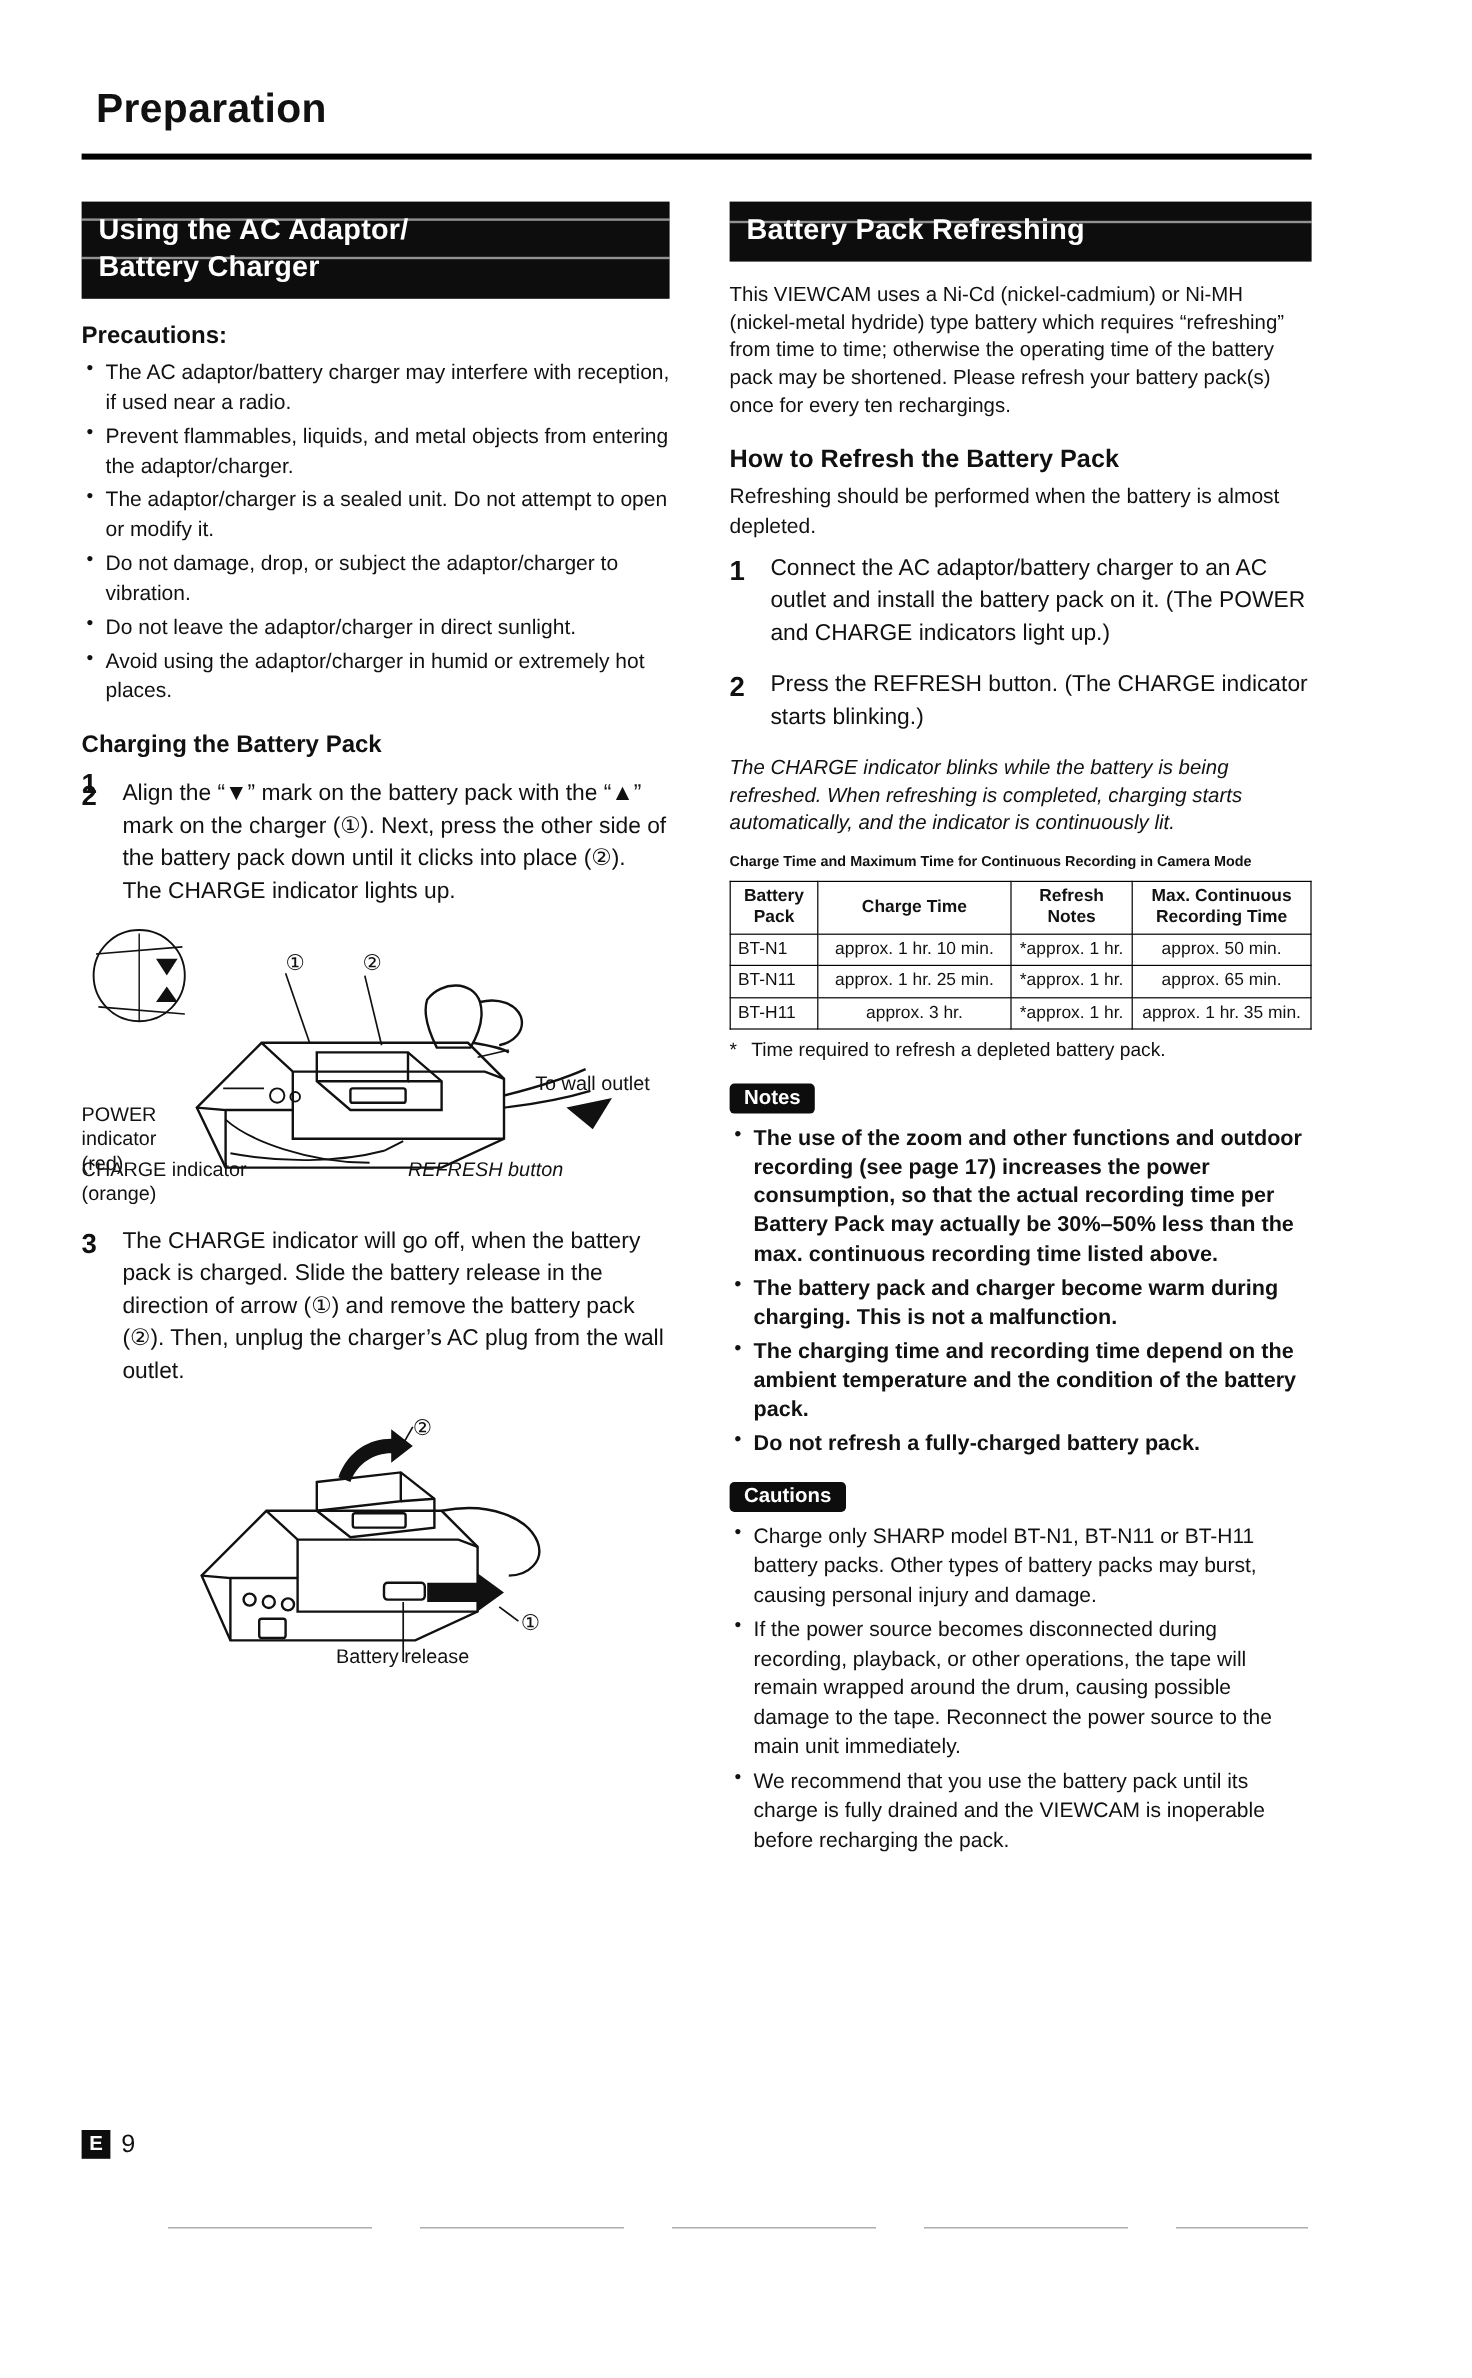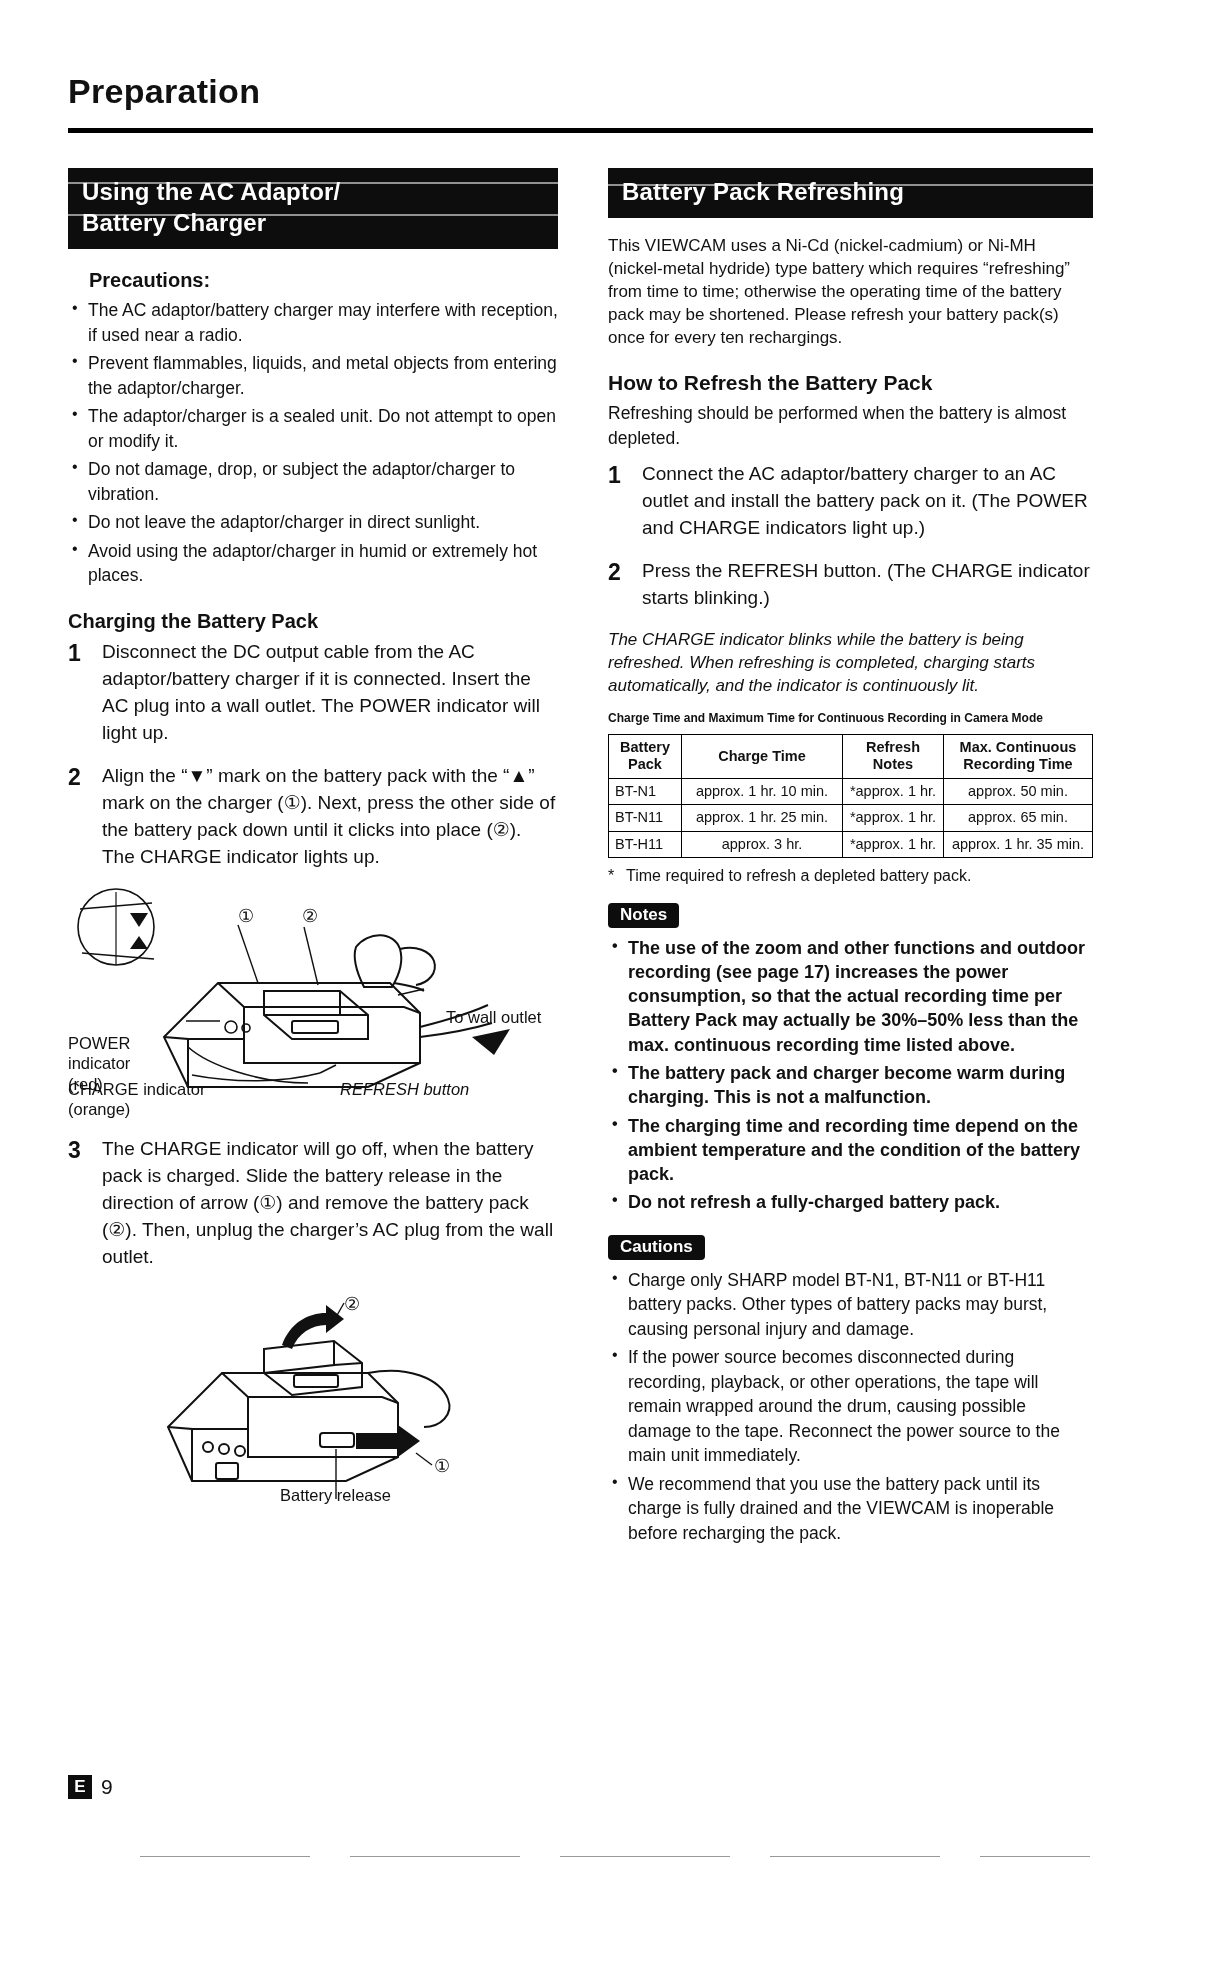--- a/index.html
+++ b/index.html
@@ -11,21 +11,21 @@
     position:relative;
     overflow:hidden;
   }
   .page {
     position:absolute;
     left:0; top:0; width:1227px; height:1982px;
   }
   
   .page-title {
     position:absolute;
-    left:68px; top:72px;
+    left:80px; top:72px;
     font-size:34px;
     font-weight:bold;
     letter-spacing:0.3px;
   }
   .title-rule {
     position:absolute;
     left:68px; top:128px;
     width:1025px; height:5px;
     background:#000;
   }
@@ -58,21 +58,21 @@
     left:0; right:0;
     height:2px;
     background:rgba(255,255,255,0.55);
   }
   
   h3.sub {
     font-size:20px;
     font-weight:bold;
     margin:22px 0 6px 0;
   }
-  h3.sub.first { margin-top:20px;margin-left:21px; }
+  h3.sub.first { margin-top:20px; }
   .body-txt {
     font-size:17.5px;
     line-height:1.42;
     margin:0 0 10px 0;
   }
   .body-txt.tight { line-height:1.36; }
   ul.bullets {
     list-style:none;
     margin:2px 0 0 0;
     padding:0;
@@ -208,21 +208,20 @@
       <li>The adaptor/charger is a sealed unit. Do not attempt to open or modify it.</li>
       <li>Do not damage, drop, or subject the adaptor/charger to vibration.</li>
       <li>Do not leave the adaptor/charger in direct sunlight.</li>
       <li>Avoid using the adaptor/charger in humid or extremely hot places.</li>
     </ul>
 
     <h3 class="sub">Charging the Battery Pack</h3>
 
     <div class="step">
       <span class="num">1</span>
-      <span>Disconnect the DC output cable from the AC adaptor/battery charger if it is connected. Insert the AC plug into a wall outlet. The POWER indicator will light up.</span>
     </div>
 
     <div class="step">
       <span class="num">2</span>
       <span>Align the “▼” mark on the battery pack with the “▲” mark on the charger (①). Next, press the other side of the battery pack down until it clicks into place (②). The CHARGE indicator lights up.</span>
     </div>
 
     <div class="fig" style="width:490px;height:215px;margin-top:6px;">
       <svg width="490" height="215" viewBox="0 0 490 215">
         <g fill="none" stroke="#111" stroke-width="1.8">

